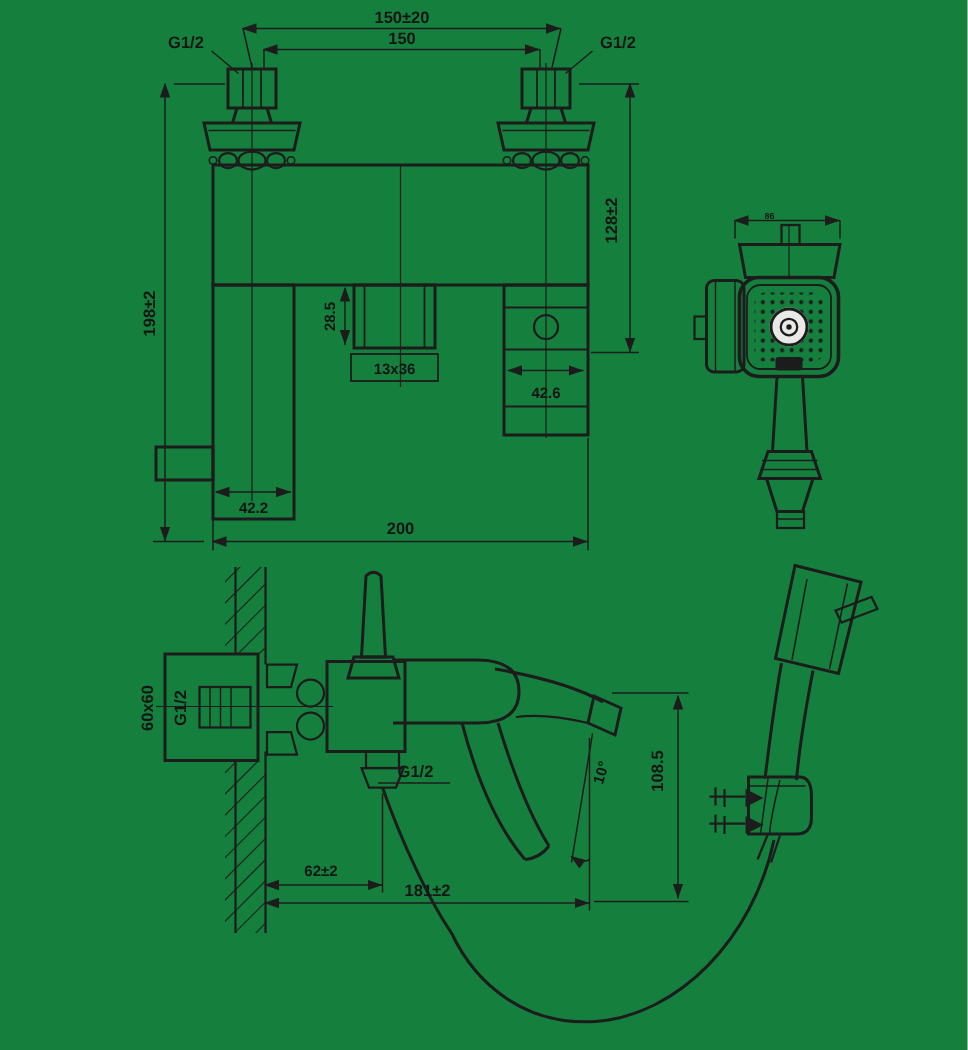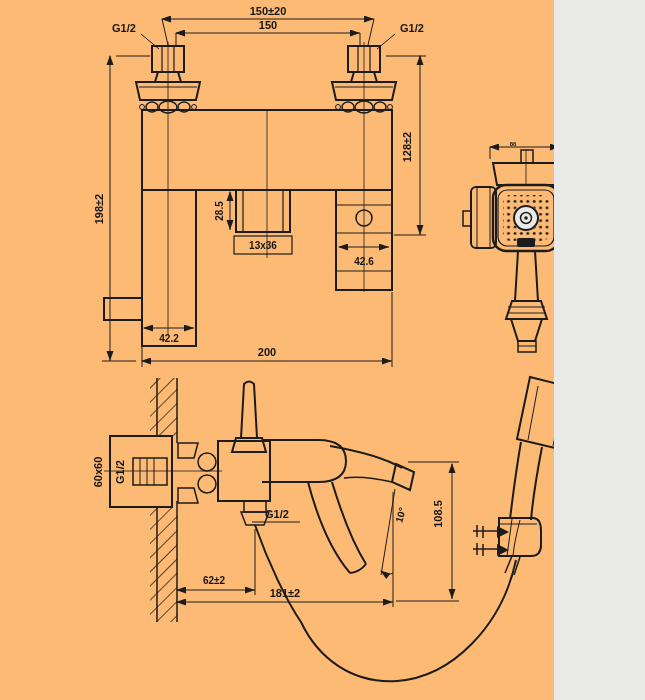--- a/index.html
+++ b/index.html
@@ -1,16 +1,16 @@
 <!DOCTYPE html>
 <html><head>
 <meta charset="utf-8">
 <style>
   html,body{margin:0;padding:0;background:#e9e9e7;}
-  .stage{width:554px;height:700px;background:#fdba74;position:relative;overflow:hidden;}
+  .stage{width:645px;height:700px;background:#15803d;position:relative;overflow:hidden;}
   svg{display:block;}
   .dim{font:700 11px "Liberation Sans", sans-serif;fill:#151515;}
   .dim-sm{font:700 10px "Liberation Sans", sans-serif;fill:#151515;}
   .tiny{font:700 6px "Liberation Sans", sans-serif;fill:#151515;}
   .ln{stroke:#1c1c1c;fill:none;}
   .w2{stroke-width:2;} .w25{stroke-width:2.4;} .w15{stroke-width:1.5;}
   .w1{stroke-width:1;} .w12{stroke-width:1.2;} .ax{stroke-width:0.8;}
 </style>
 </head>
 <body>

